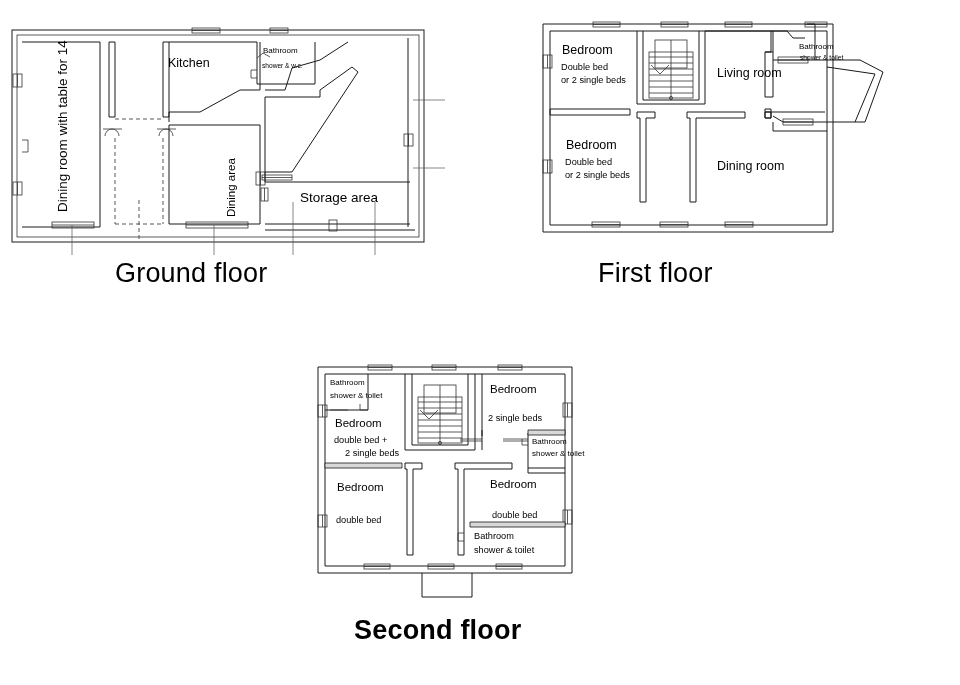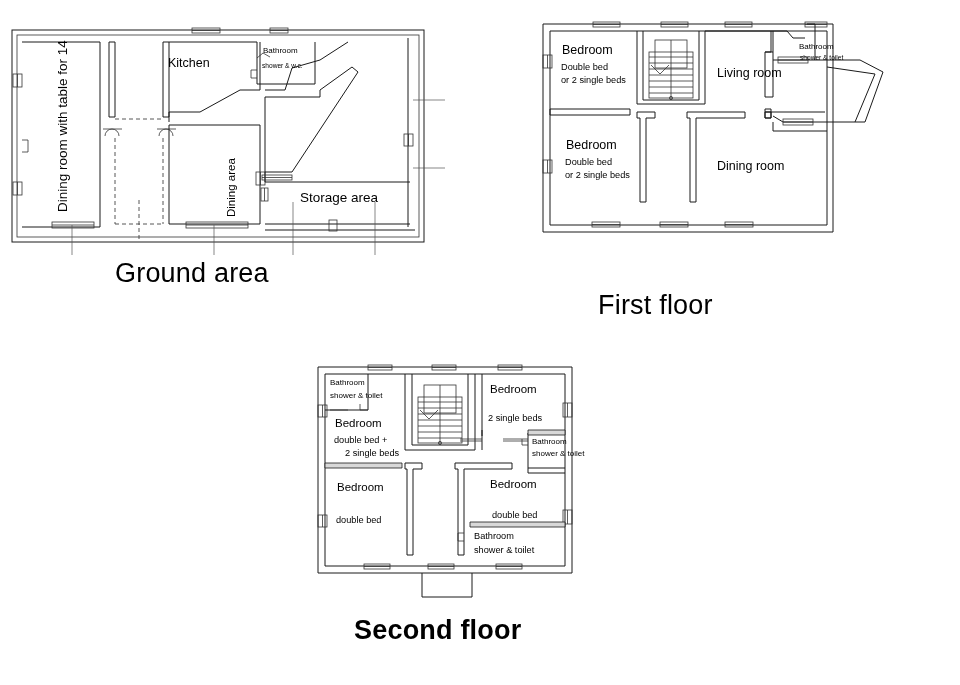--- a/index.html
+++ b/index.html
@@ -147,21 +147,21 @@
     </g>
 
     <text class="t-big" transform="translate(67,200) rotate(-90)">Dining room with table for 14</text>
     <text class="t-room-l" x="168" y="55">Kitchen</text>
     <text class="t-small" x="263" y="41">Bathroom</text>
     <text class="t-tiny" x="262" y="56">shower &amp; w.c.</text>
     <text class="t-room" transform="translate(235,205) rotate(-90)">Dining area</text>
     <text class="t-big" x="300" y="190">Storage area</text>
   </svg>
 </div>
-<div class="floor-title" style="left:115px; top:258px;">Ground area</div>
+<div class="floor-title" style="left:115px; top:258px;">Ground floor</div>
 
 <div class="plan" style="left:525px; top:12px;">
   <svg width="400" height="240" viewBox="0 0 400 240">
 
     <path class="wall" d="M18,12 L308,12 L308,220 L18,220 Z"></path>
     <path class="wall" d="M25,19 L302,19 L302,213 L25,213 Z"></path>
 
     <g>
       <rect x="68" y="10" width="27" height="5" class="wall-thin"></rect>
       <line x1="68" y1="12.5" x2="95" y2="12.5" class="wall-thin"></line>
@@ -253,21 +253,21 @@
     <text class="t-sub" x="40" y="153">Double bed</text>
     <text class="t-sub" x="40" y="166">or 2 single beds</text>
 
     <text class="t-room-l" x="192" y="65">Living room</text>
     <text class="t-room-l" x="192" y="158">Dining room</text>
 
     <text class="t-small" x="274" y="37">Bathroom</text>
     <text class="t-tiny" x="275" y="48">shower &amp; toilet</text>
   </svg>
 </div>
-<div class="floor-title" style="left:598px; top:258px;margin-top:32px;">First floor</div>
+<div class="floor-title" style="left:598px; top:258px;">First floor</div>
 
 <div class="plan" style="left:300px; top:355px;">
   <svg width="310" height="250" viewBox="0 0 310 250">
 
     <path class="wall" d="M18,12 L272,12 L272,218 L18,218 Z"></path>
     <path class="wall" d="M25,19 L265,19 L265,211 L25,211 Z"></path>
 
     <path class="wall" d="M122,218 L122,242 L172,242 L172,218"></path>
 
     <g>

